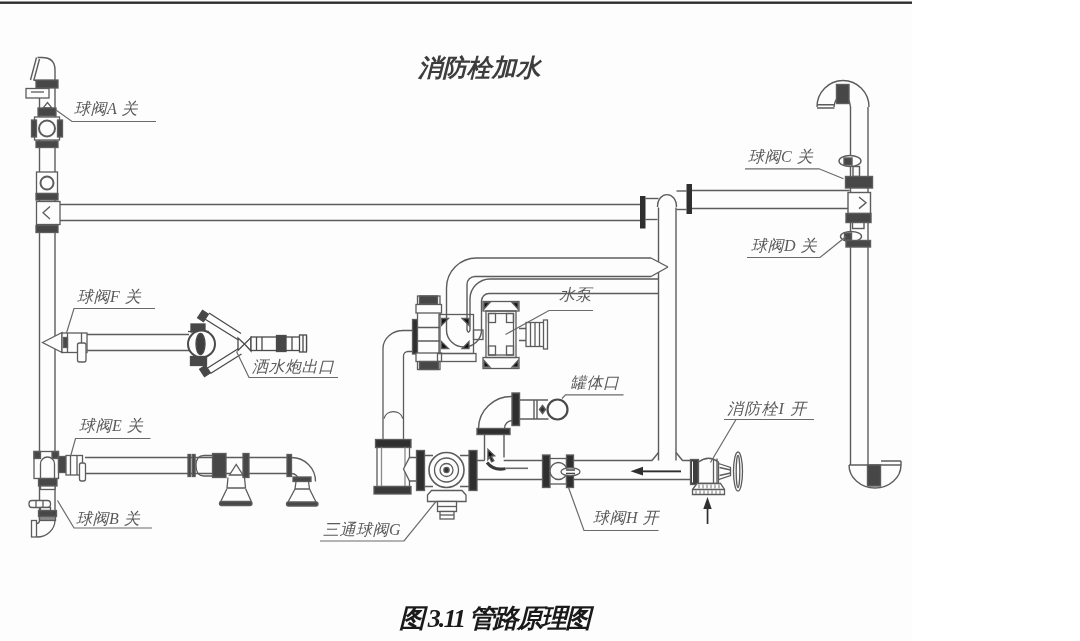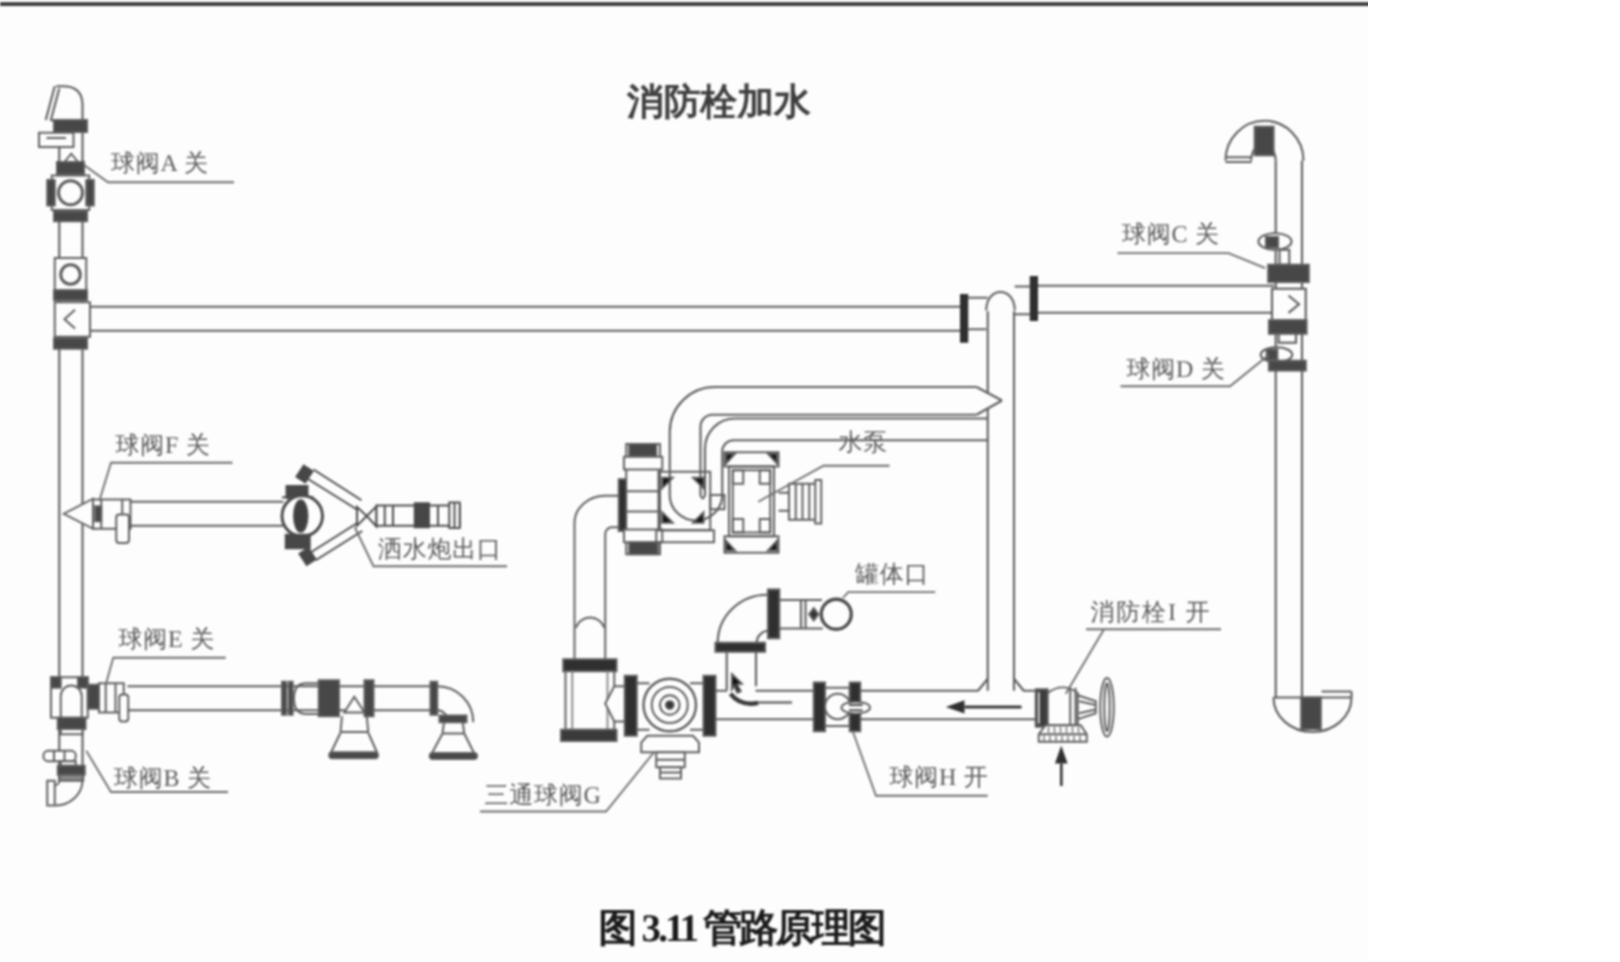--- a/index.html
+++ b/index.html
@@ -1,16 +1,16 @@
 <!DOCTYPE html>
 <html><head>
 <meta charset="utf-8">
 <style>
   html,body{margin:0;padding:0;background:#ffffff;}
-  .page{position:relative;width:912px;height:641px;background:#fdfdfd;overflow:hidden;}
+  .page{position:relative;width:912px;height:641px;background:#fdfdfd;overflow:hidden;font-style:italic;}
   svg{position:absolute;left:0;top:0;filter:blur(0.55px);}
   text{font-family:"Liberation Serif",serif;}
 </style>
 </head>
 <body>
 <div class="page">
 <svg width="1080" height="641" viewBox="0 0 1080 641">
 
   <rect x="0" y="1.5" width="955" height="2.4" fill="#2e2e2e"></rect>
 

